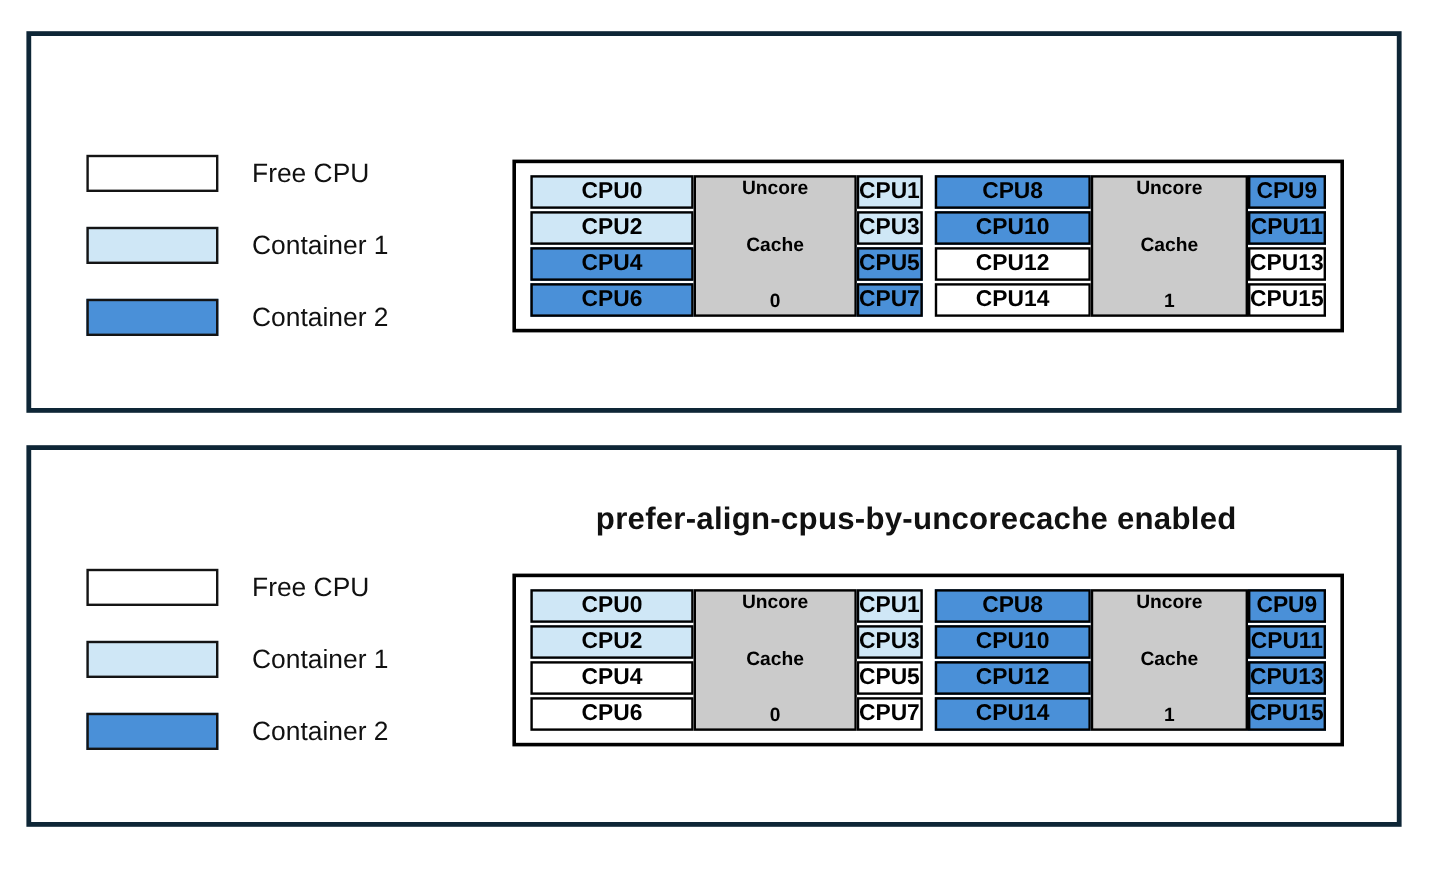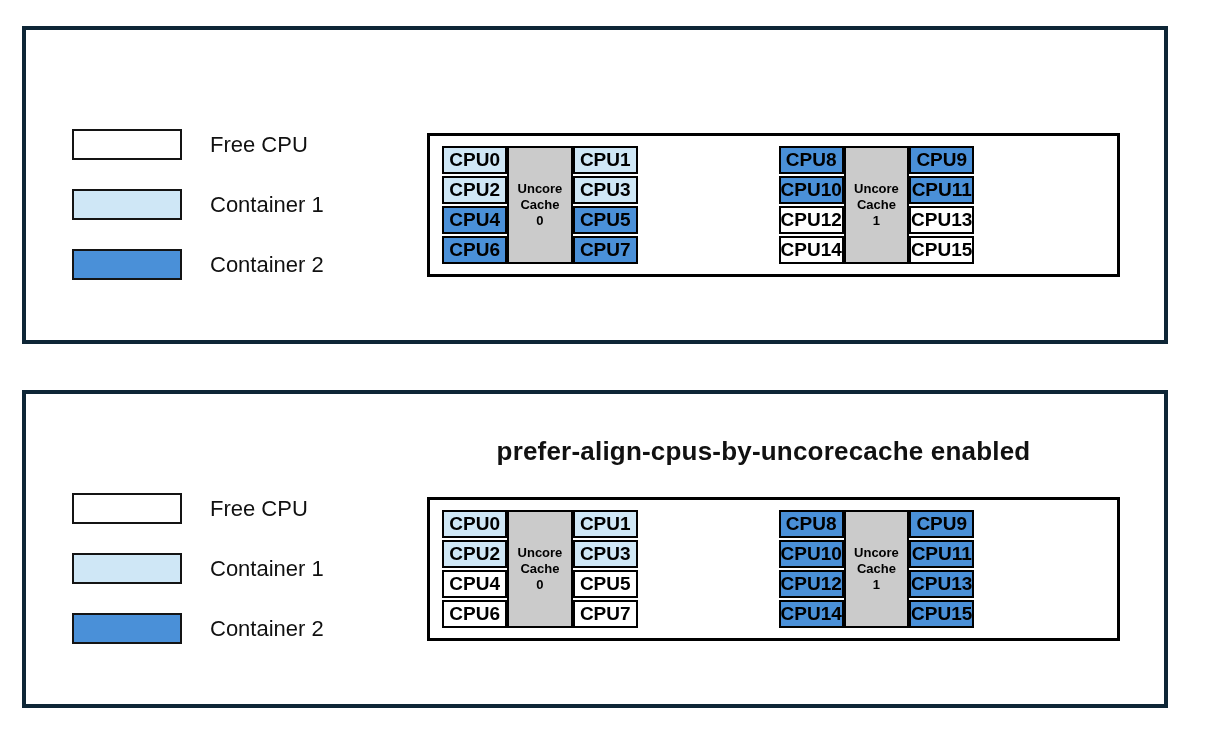--- a/index.html
+++ b/index.html
@@ -7,49 +7,49 @@
   body {
     width: 1205px; height: 730px; position: relative;
     font-family: "Liberation Sans", sans-serif; color: #111;
     overflow: hidden;
   }
   .panel {
     position: absolute; left: 22px; width: 1146px; height: 318px;
     border: 4px solid var(--panel_border, #0e2636); background: #fff;
   }
   #panel-0 { top: 26px; }
-  #panel-1 { top: 390px; }
+  #panel-1 { top: 371px; }
   .title {
     position: absolute; top: 42px; left: 381px; width: 713px;
     text-align: center; font-size: 26px; font-weight: bold;
     letter-spacing: 0.2px; white-space: nowrap;
   }
   .legend { position: absolute; left: 46px; top: 99px; display: flex; flex-direction: column; gap: 29px; }
   .legend-row { display: flex; align-items: center; gap: 28px; }
   .legend-swatch { width: 110px; height: 31px; border: 2px solid #141414; flex: 0 0 auto; }
   .legend-label { font-weight: normal; font-size: 22px; white-space: nowrap; text-align: right; }
   .diagram {
     position: absolute; left: 401px; top: 103px; width: 693px; height: 144px;
     border: 3px solid #000; background: #fff;
     display: flex; gap: 10px; padding: 10px 12px;
   }
   .socket-group {
     flex: 1; display: grid;
-    grid-template-columns: 1fr 1fr 1fr 1fr 1fr;
+    grid-template-columns: 1fr 1fr;
     grid-auto-rows: 28px; row-gap: 2px; column-gap: 0;
   }
   .cpu-cell {
     border: 2px solid #000; background: #fff;
     display: flex; align-items: center; justify-content: center;
     font-weight: bold; font-size: 19px; color: #000; white-space: nowrap;
   }
   .cache-cell {
     border: 2px solid #000; background: var(--cache_bg, #cbcbcb);
-    display: flex; flex-direction: column; align-items: center; justify-content: center;
-    font-weight: bold; font-size: 13px; line-height: 1.25; color: #000; text-align: center;
+    display: flex; flex-direction: column; align-items: center; justify-content: space-between;
+    font-weight: bold; font-size: 16px; line-height: 1.25; color: #000; text-align: center;
   }
 </style>
 </head>
 <body>
 
 <div>
 
   <section class="panel" id="panel-0">
     <div class="legend">
         <div class="legend-row">

